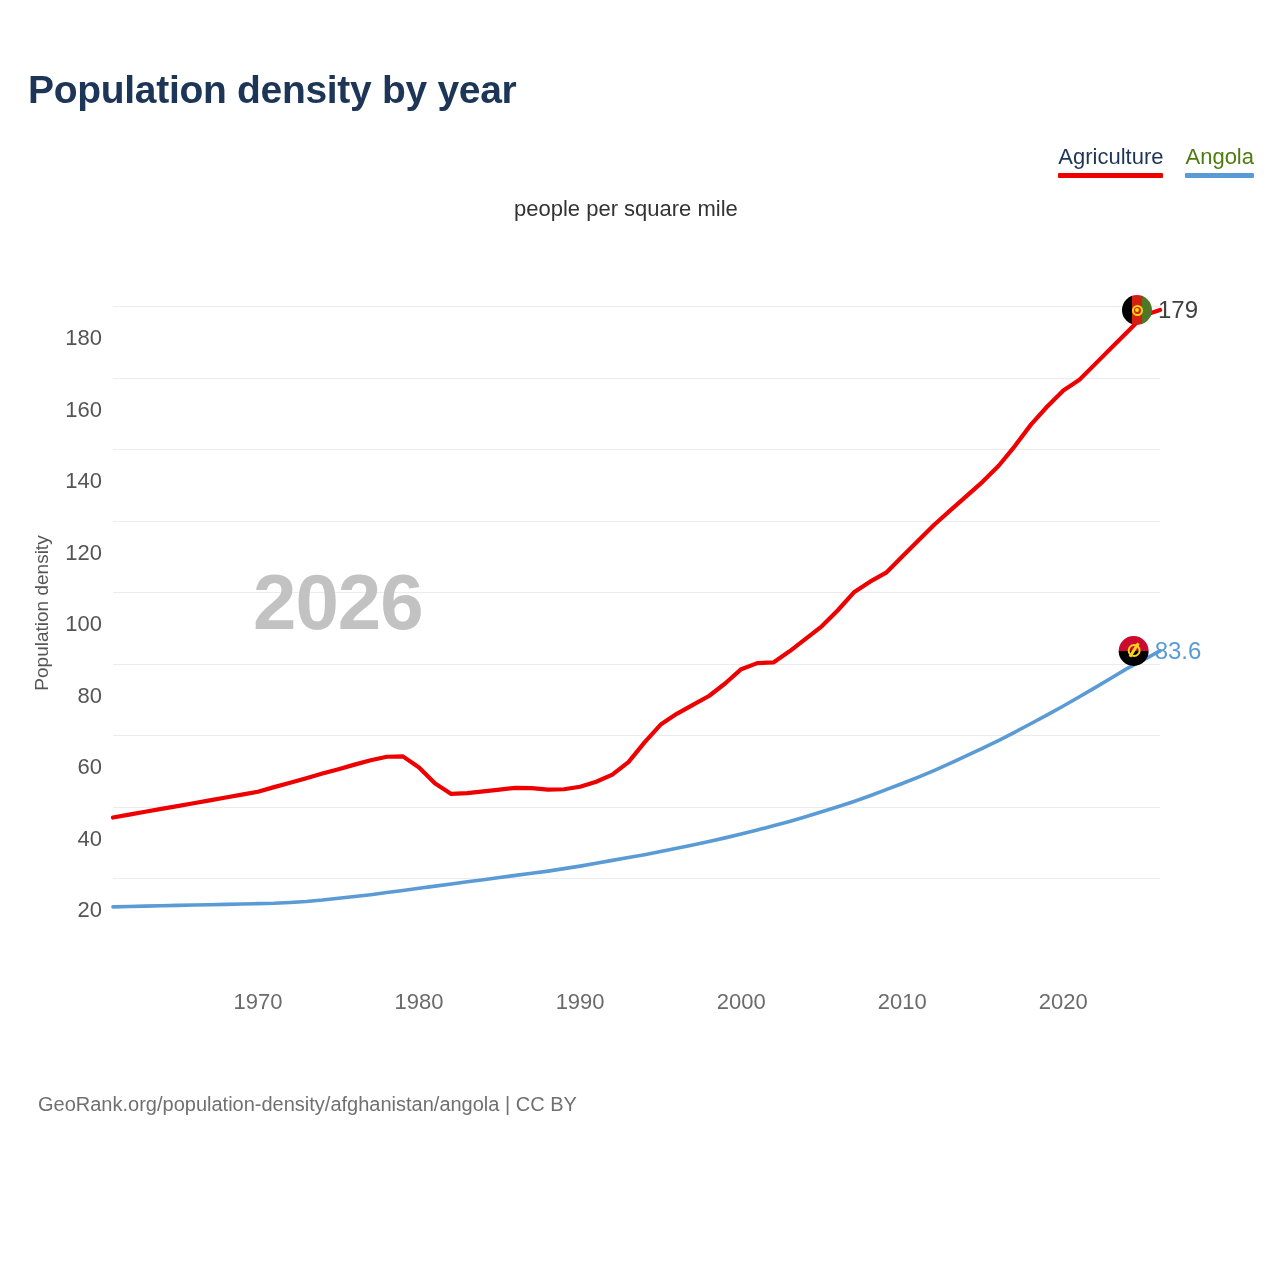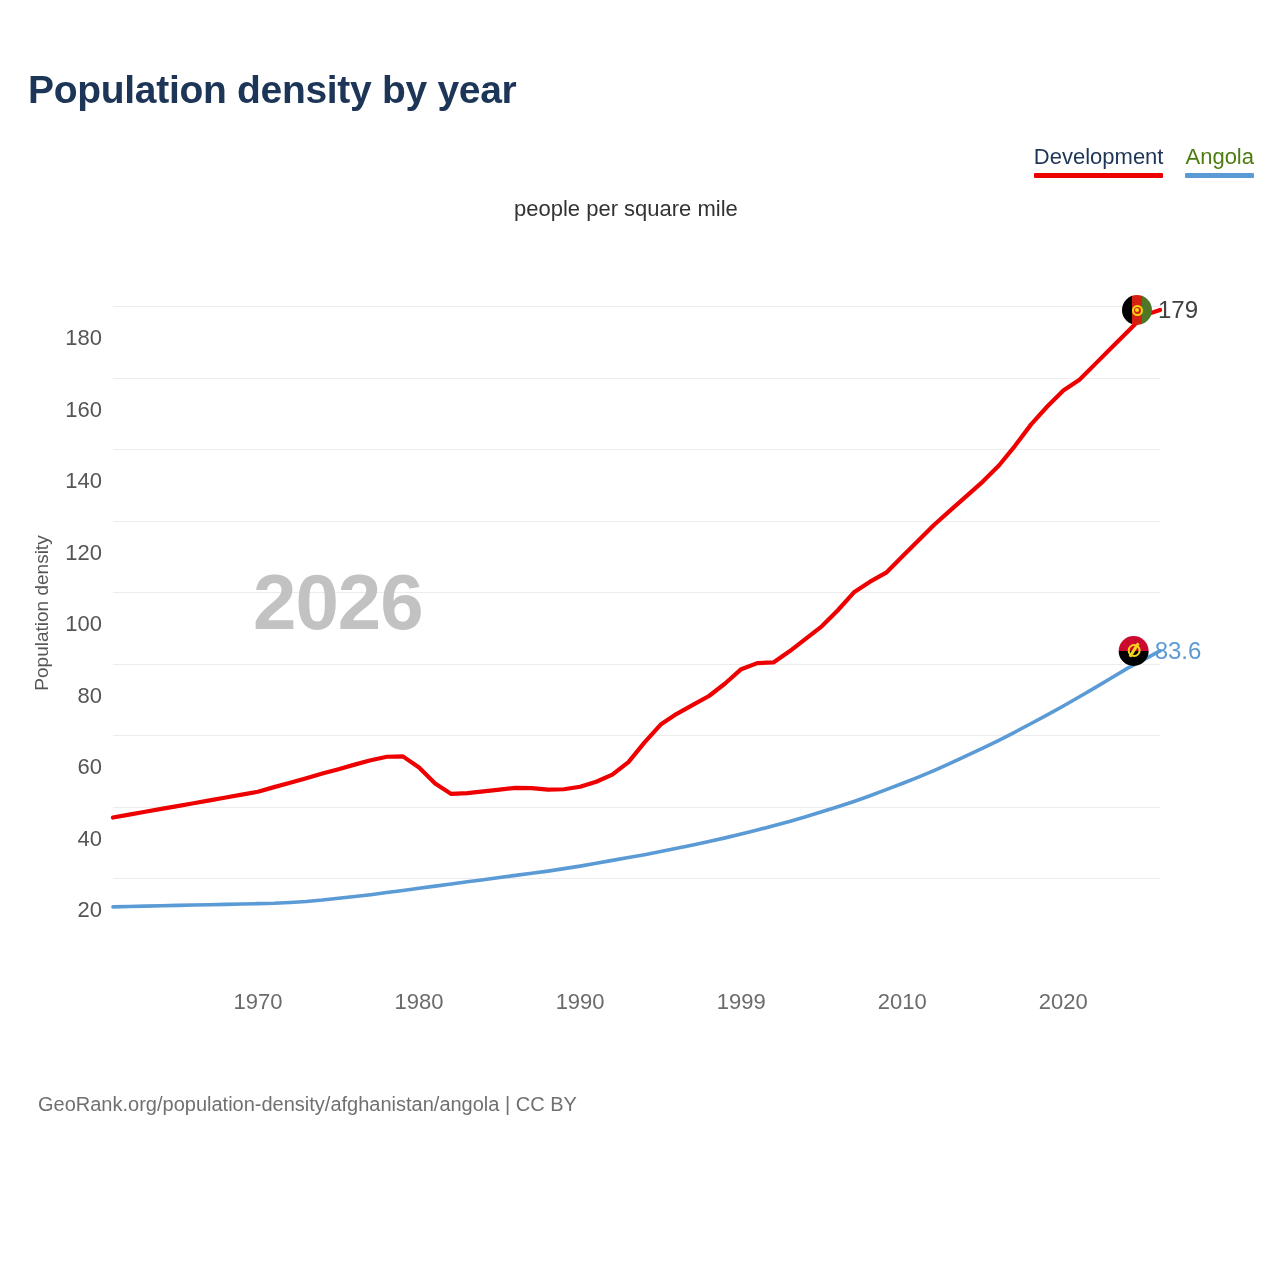--- a/index.html
+++ b/index.html
@@ -184,21 +184,21 @@
   }
   #footer div { white-space: nowrap; }
 </style>
 </head>
 <body>
 
 <div id="page-title">Population density by year</div>
 
 <div id="legend">
   <div class="legend-item">
-    <span class="legend-label" style="color: rgb(29, 53, 87);">Development</span>
+    <span class="legend-label" style="color: rgb(29, 53, 87);">Agriculture</span>
     <span class="legend-rule" style="background: rgb(238, 0, 0);"></span>
   </div>
   <div class="legend-item">
     <span class="legend-label" style="color: #4d7c0f;">Angola</span>
     <span class="legend-rule" style="background: rgb(91, 155, 213);"></span>
   </div>
 </div>
 
 <div id="subtitle">people per square mile</div>
 
@@ -227,21 +227,21 @@
     </div>
   <div id="watermark">2026</div>
   <svg id="lines" preserveAspectRatio="none" viewBox="0 0 1047 629" width="1047" height="629">
       <polyline points="0.00,532.51 16.11,529.65 32.22,526.79 48.32,523.93 64.43,521.07 80.54,518.21 96.65,515.35 112.75,512.49 128.86,509.63 144.97,506.77 161.08,502.13 177.18,497.84 193.29,493.19 209.40,488.55 225.51,484.26 241.62,479.61 257.72,475.32 273.83,471.75 289.94,471.39 306.05,482.47 322.15,498.55 338.26,508.92 354.37,508.20 370.48,506.42 386.58,504.63 402.69,502.84 418.80,503.20 434.91,504.63 451.02,504.27 467.12,501.77 483.23,496.77 499.34,489.62 515.45,477.11 531.55,457.45 547.66,439.59 563.77,428.86 579.88,419.93 595.98,410.99 612.09,398.49 628.20,384.19 644.31,378.11 660.42,377.40 676.52,366.32 692.63,353.81 708.74,341.30 724.85,325.22 740.95,307.35 757.06,296.63 773.17,287.70 789.28,271.61 805.38,255.53 821.49,239.45 837.60,225.15 853.71,210.86 869.82,196.56 885.92,180.48 902.03,160.82 918.14,139.38 934.25,121.51 950.35,105.43 966.46,94.71 982.57,78.63 998.68,62.54 1014.78,46.46 1030.89,30.38 1047.00,25.02" fill="none" stroke="#ee0000" stroke-width="4.2" stroke-linejoin="round" stroke-linecap="round"></polyline>
       <polyline points="0.00,621.85 16.11,621.49 32.22,621.14 48.32,620.78 64.43,620.42 80.54,620.07 96.65,619.71 112.75,619.35 128.86,618.99 144.97,618.64 161.08,618.28 177.18,617.56 193.29,616.49 209.40,615.06 225.51,613.27 241.62,611.49 257.72,609.70 273.83,607.56 289.94,605.41 306.05,603.27 322.15,601.12 338.26,598.98 354.37,596.84 370.48,594.69 386.58,592.55 402.69,590.40 418.80,588.26 434.91,586.11 451.02,583.61 467.12,581.11 483.23,578.25 499.34,575.39 515.45,572.53 531.55,569.67 547.66,566.46 563.77,563.24 579.88,560.02 595.98,556.45 612.09,552.88 628.20,548.95 644.31,545.01 660.42,540.73 676.52,536.44 692.63,531.79 708.74,526.79 724.85,521.78 740.95,516.42 757.06,510.71 773.17,504.63 789.28,498.55 805.38,492.12 821.49,485.33 837.60,478.18 853.71,470.68 869.82,463.17 885.92,455.31 902.03,447.09 918.14,438.51 934.25,429.94 950.35,421.00 966.46,411.71 982.57,402.42 998.68,392.77 1014.78,383.12 1030.89,374.54 1047.00,365.96" fill="none" stroke="#5b9bd5" stroke-width="3.6" stroke-linejoin="round" stroke-linecap="round"></polyline>
     </svg>
   <div id="xticks">
       <span class="xtick" style="left: 144.969px;">1970</span>
       <span class="xtick" style="left: 306.046px;">1980</span>
       <span class="xtick" style="left: 467.123px;">1990</span>
-      <span class="xtick" style="left: 628.2px;">1999</span>
+      <span class="xtick" style="left: 628.2px;">2000</span>
       <span class="xtick" style="left: 789.277px;">2010</span>
       <span class="xtick" style="left: 950.354px;">2020</span>
     </div>
   <div id="endpoints">
       <div class="endpoint" style="left: 1047px; top: 25.017px;">
         <div class="flag-dot flag-af">
           <div class="emblem">
             <div class="emblem-dot"></div>
           </div>
         </div>

